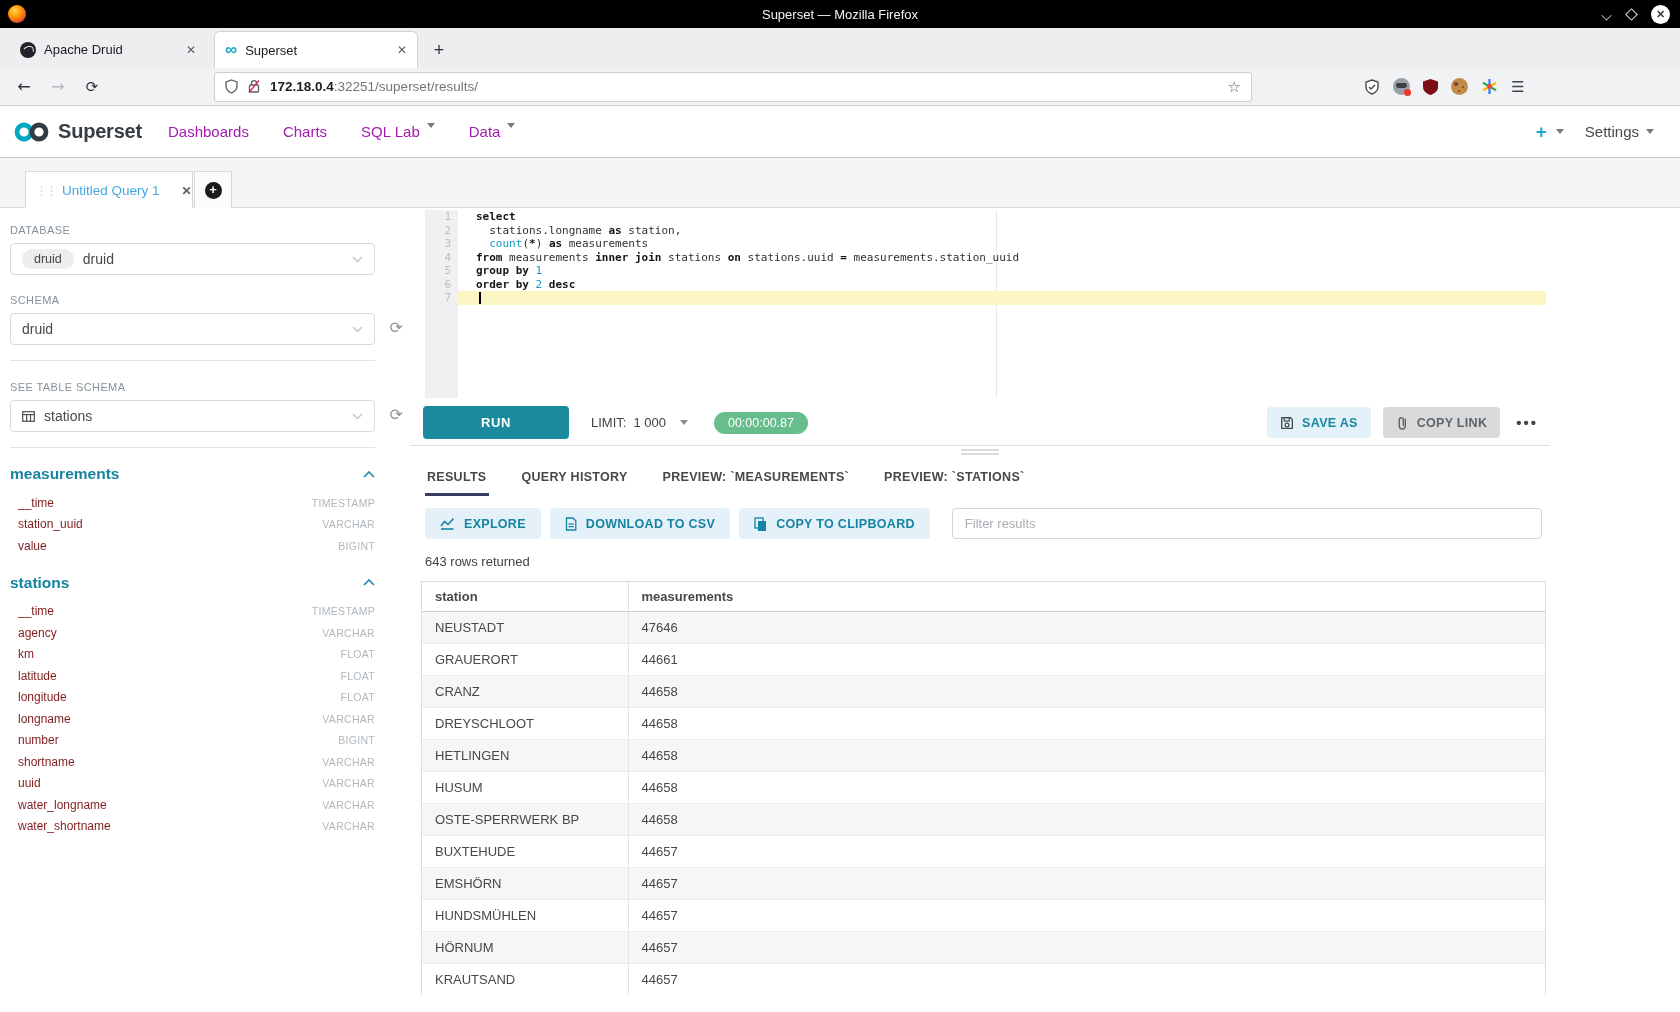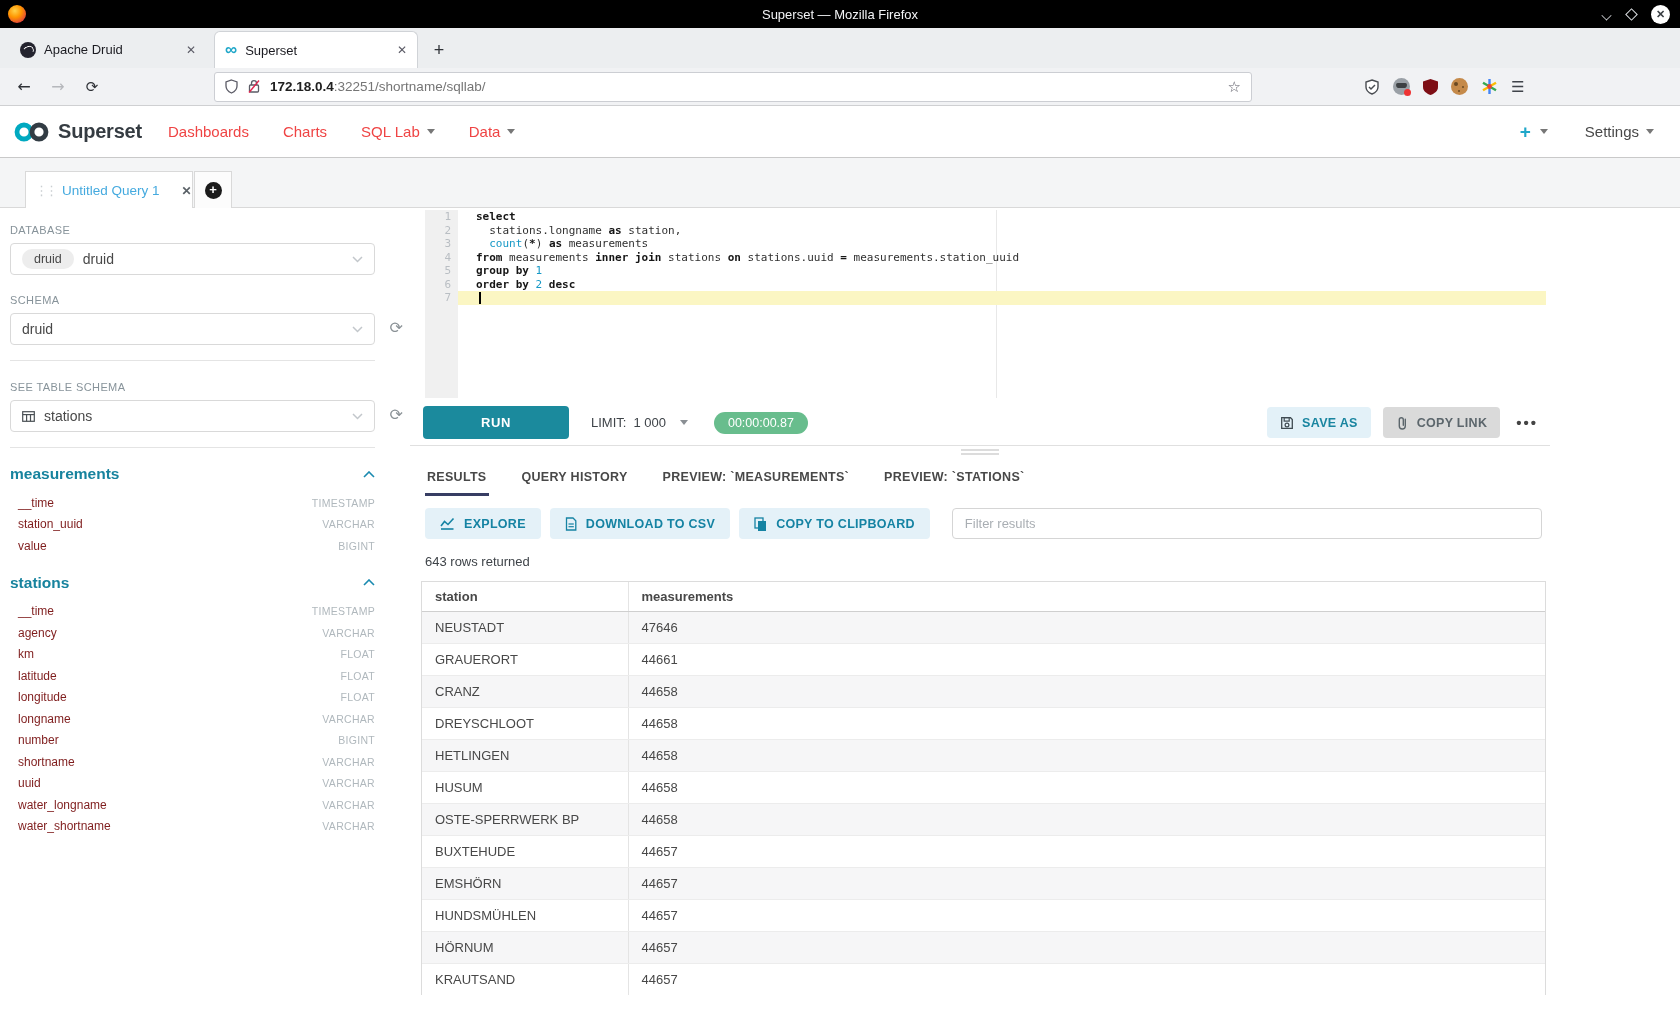--- a/index.html
+++ b/index.html
@@ -64,26 +64,26 @@
     border-radius:50%; background:#e33; }
   .icon-menu { font-size:15px; color:#3f434a; }
   .icon-menu::before { content:"☰"; }
 
   
   .ss-nav { height:52px; background:#fff; border-bottom:1px solid #c9c9c9; display:flex; align-items:center;
     padding:0 12px; }
   .brand { display:flex; align-items:center; gap:6px; margin-right:26px; }
   .brand-name { font-size:20px; font-weight:bold; color:#353c42; letter-spacing:-.2px; }
   .nav-items { display:flex; align-items:center; gap:34px; }
-  .nav-item { font-size:15px; color:#ef4444; display:flex; align-items:center; gap:7px; }
+  .nav-item { font-size:15px; color:#a21caf; display:flex; align-items:flex-start; gap:7px; }
   .caret-down { width:0; height:0; border-left:4px solid transparent; border-right:4px solid transparent;
     border-top:5px solid #777; }
   .nav-right { margin-left:auto; display:flex; align-items:center; gap:9px; padding-right:14px; }
   .plus-teal { color:#20a7c9; font-size:19px; font-weight:bold; line-height:18px; }
-  .settings { margin-left:28px; font-size:15px; color:#484848; display:flex; align-items:center; gap:7px; }
+  .settings { margin-left:12px; font-size:15px; color:#484848; display:flex; align-items:center; gap:7px; }
 
   
   .qtab-strip { height:50px; background:#f4f5f6; border-bottom:1px solid #d9d9d9; position:relative; }
   .qtab { position:absolute; left:25px; top:13px; height:38px; width:168px; background:#fff;
     border:1px solid #d9d9d9; border-bottom:none; display:flex; align-items:center; padding:0 9px; gap:7px; }
   .drag-dots { color:#c9ced1; font-size:13px; letter-spacing:-3px; line-height:1; }
   .drag-dots::before { content:"⋮⋮"; }
   .qtab-label { color:#45aadf; font-size:13.5px; white-space:nowrap; }
   .qtab-dot { width:9px; height:9px; border-radius:50%; background:#43ba78; }
   .qtab-close { margin-left:8px; color:#596066; font-size:12px; font-weight:bold; }
@@ -217,21 +217,21 @@
     <span class="nav-arrow reload"></span>
     <div class="urlbar">
       <svg width="13" height="15" viewBox="0 0 13 15">
         <path d="M6.5 1 L12 3 V7 C12 10.5 9.6 12.7 6.5 14 C3.4 12.7 1 10.5 1 7 V3 Z" fill="none" stroke="#5b5b66" stroke-width="1.3"></path>
       </svg>
       <svg width="14" height="15" viewBox="0 0 14 15">
         <rect x="2.5" y="6" width="9" height="7" rx="1" fill="none" stroke="#5b5b66" stroke-width="1.3"></rect>
         <path d="M4.5 6 V4.2 a2.5 2.5 0 0 1 5 0 V6" fill="none" stroke="#5b5b66" stroke-width="1.3"></path>
         <line x1="2" y1="13.5" x2="12" y2="1.5" stroke="#e2244e" stroke-width="1.4"></line>
       </svg>
-      <span class="url-text"><b>172.18.0.4</b><span>:32251/shortname/sqllab/</span></span>
+      <span class="url-text"><b>172.18.0.4</b><span>:32251/superset/results/</span></span>
       <span class="url-star"></span>
     </div>
     <div class="ext-icons">
       <svg width="16" height="16" viewBox="0 0 16 16">
         <path d="M8 1 L14 3 V8 C14 11.5 11.3 13.7 8 15 C4.7 13.7 2 11.5 2 8 V3 Z" fill="#fff" stroke="#4a4d52" stroke-width="1.4"></path>
         <path d="M5 8 l2 2 l4 -4" fill="none" stroke="#4a4d52" stroke-width="1.5"></path>
       </svg>
       <div class="icon-mask"></div>
       <svg width="15" height="16" viewBox="0 0 15 16">
         <path d="M7.5 0 L15 2.5 V8 C15 12 11.6 14.5 7.5 16 C3.4 14.5 0 12 0 8 V2.5 Z" fill="#7e0e15"></path>

